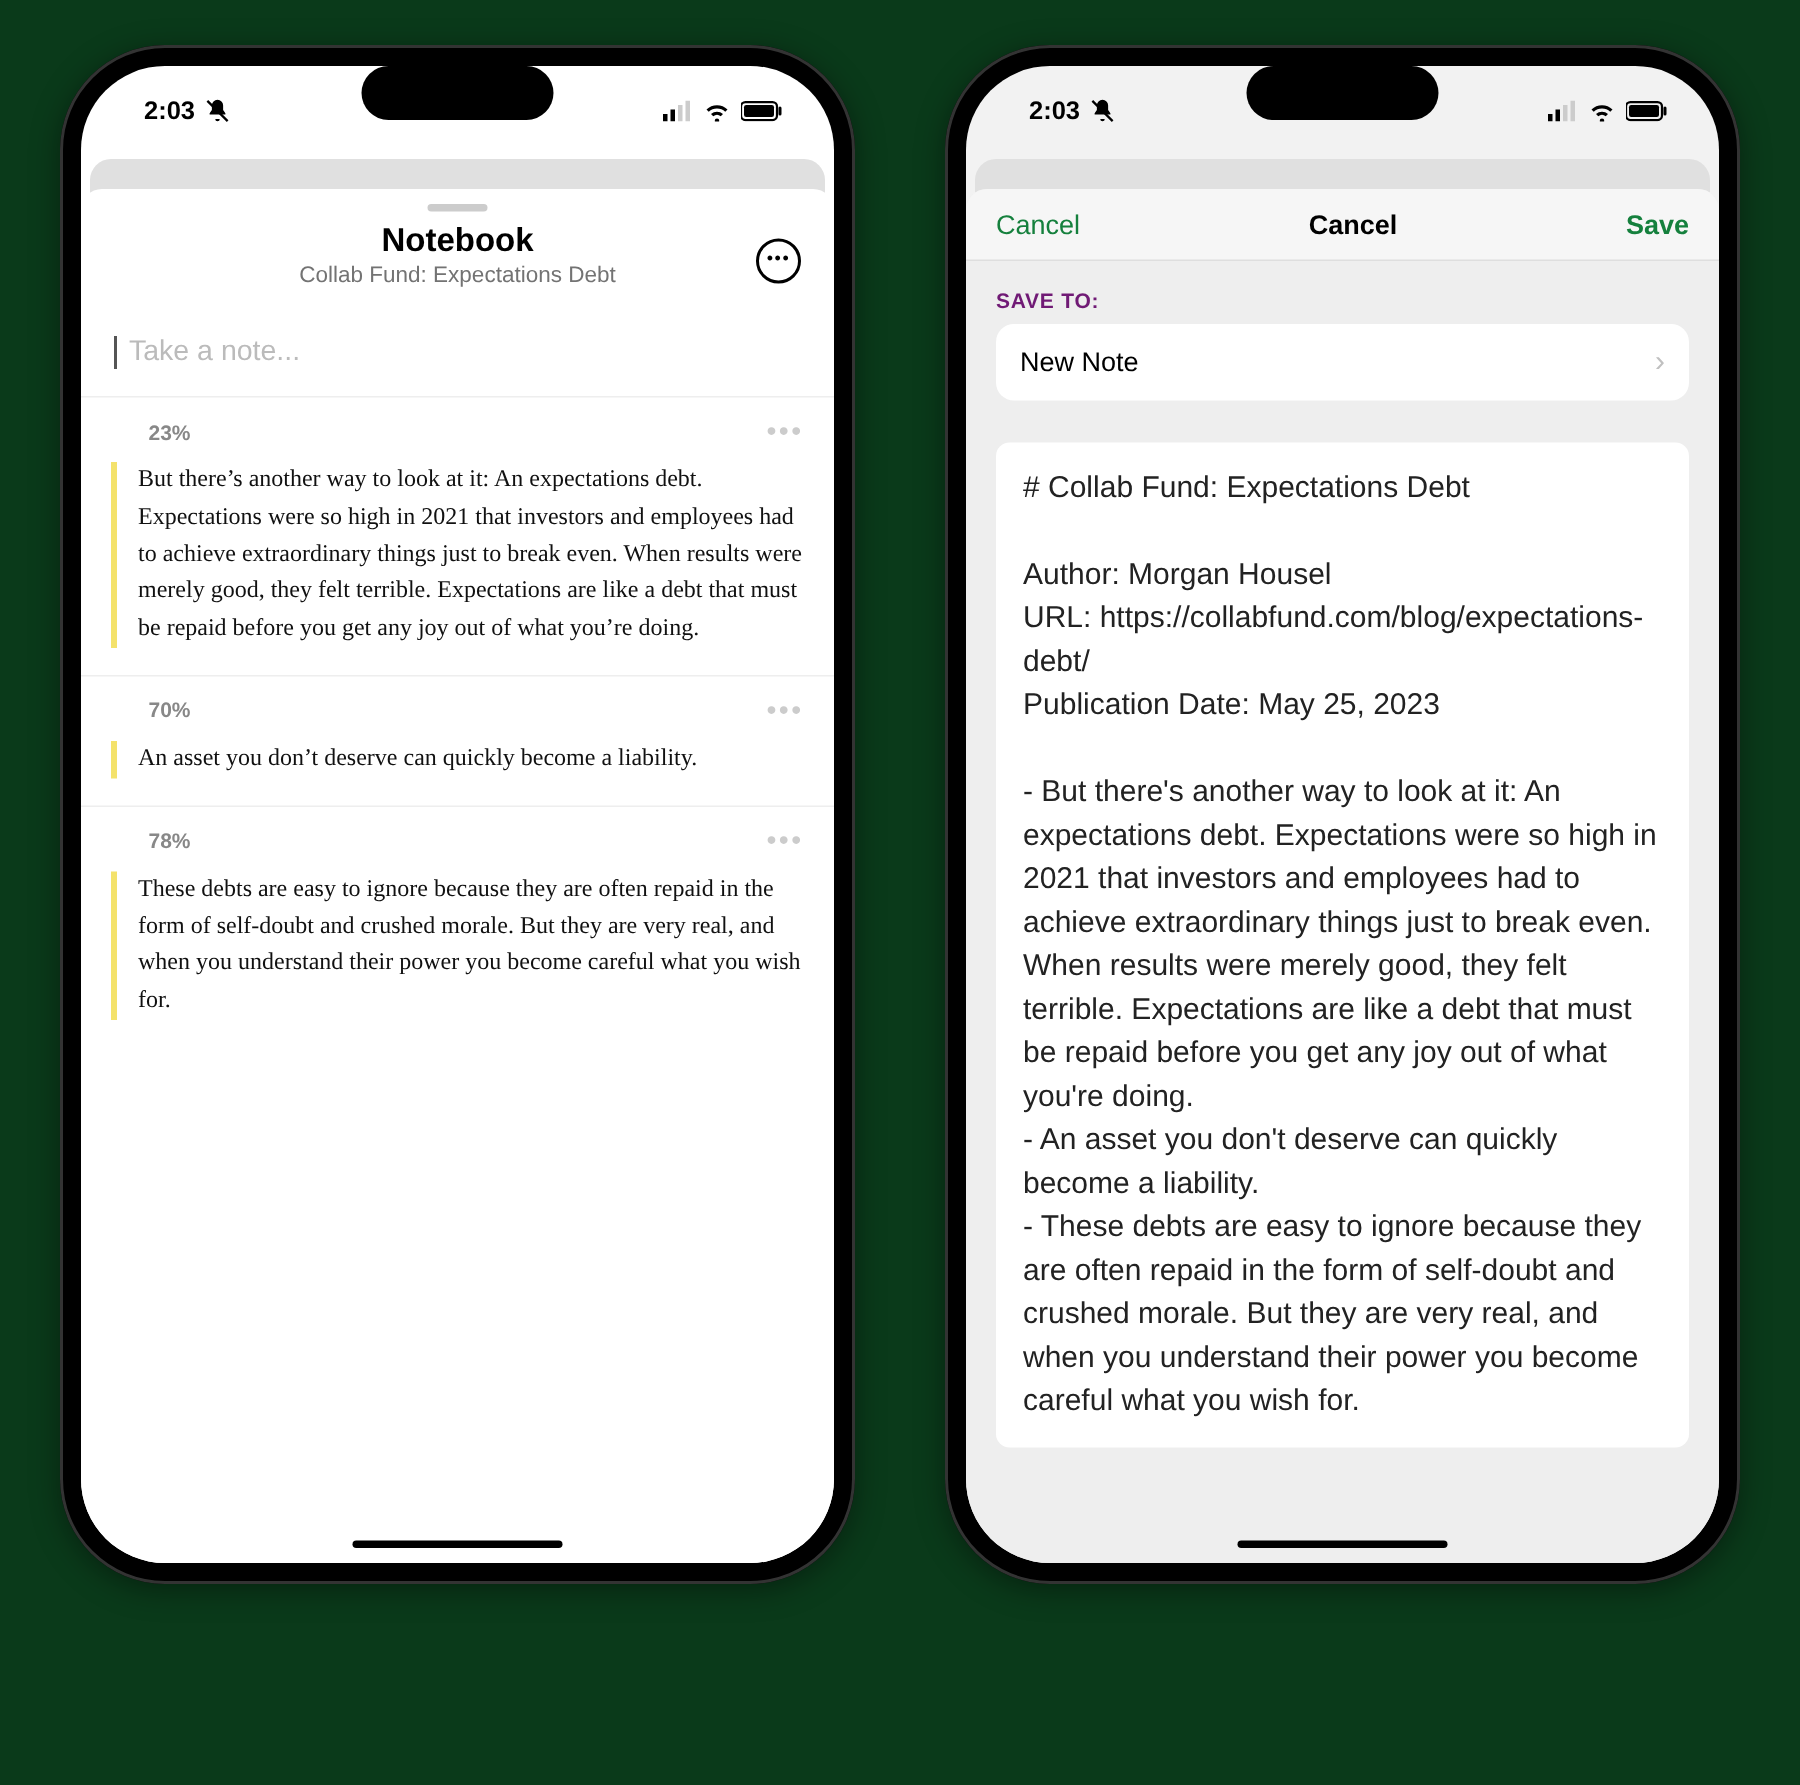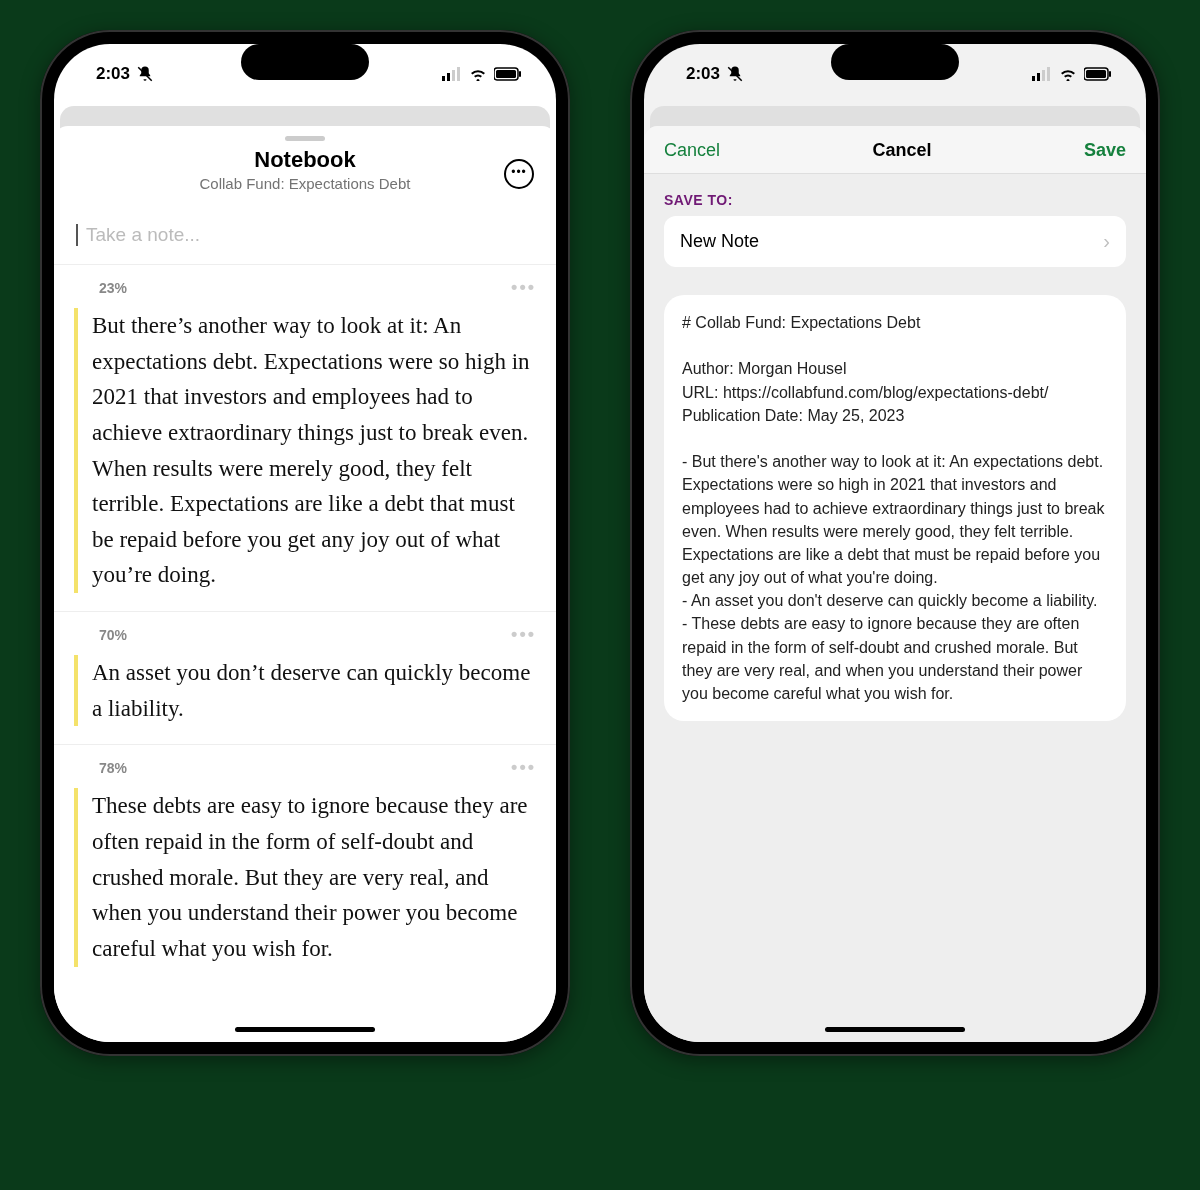--- a/index.html
+++ b/index.html
@@ -150,21 +150,21 @@
     font-size: 14px;
     font-weight: 600;
     margin-bottom: 10px;
     margin-left: 25px;
   }
   .hl-dots { color: #ccc; font-size: 18px; letter-spacing: 2px; }
   .hl-quote {
     border-left: 4px solid #f4e26b;
     padding-left: 14px;
     font-family: Georgia, 'Times New Roman', serif;
-    font-size: 23px;
+    font-size: 16px;
     line-height: 1.55;
     color: #111;
   }
 
   
   .screen.gray { background: #f2f2f2; }
   .sheet.gray { background: #eeeeee; }
   .notes-header {
     display: flex;
     align-items: center;
@@ -186,23 +186,23 @@
     justify-content: space-between;
     align-items: center;
     font-size: 18px;
     gap: 44px;
   }
   .chevron { color: #c0c0c0; font-size: 20px; }
   .save-hint { font-size: 14px; color: #888; margin-top: 10px; padding: 0 4px; }
   .note-body-card {
     margin: 22px 20px 0 20px;
     background: #fff;
-    border-radius: 20px;
+    border-radius: 9px;
     padding: 16px 18px;
-    font-size: 16px;
+    font-size: 20px;
     line-height: 1.45;
     color: #222;
     white-space: pre-wrap;
   }
 </style>
 </head>
 <body>
 
 <div class="phone">
   <div class="notch"></div>

